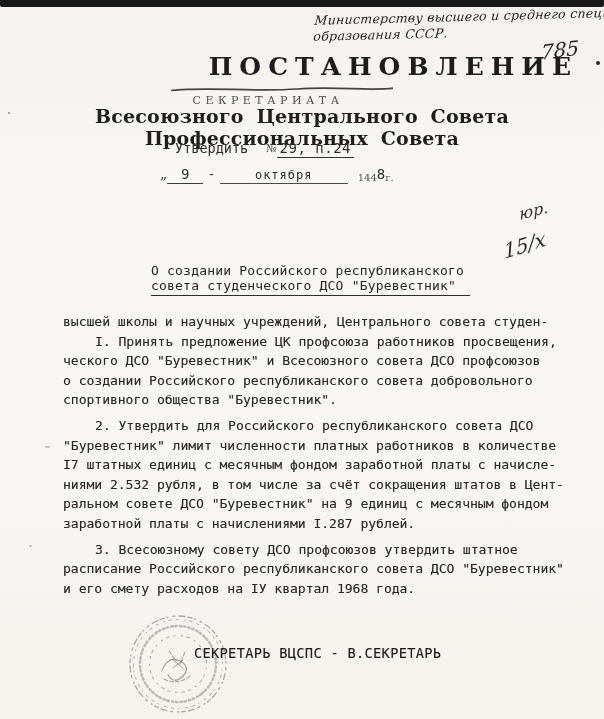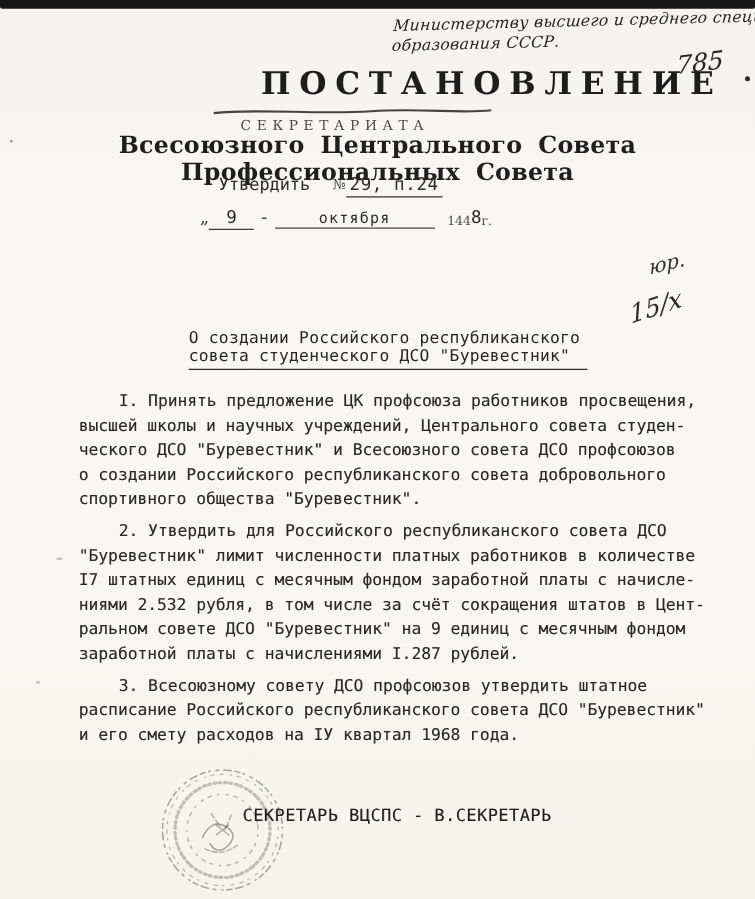--- a/index.html
+++ b/index.html
@@ -174,22 +174,22 @@
   <div class="hw margin-note-top">юр.</div>
   <div class="hw margin-note-date">15/х</div>
 
   <div class="subject">
     <div>О создании Российского республиканского</div>
     <div><span class="u2">совета студенческого ДСО "Буревестник"</span></div>
   </div>
 
   <div class="doc-body">
       <div class="para">
+        <div class="tline">высшей школы и научных учреждений, Центрального совета студен-</div>
         <div class="tline first">I. Принять предложение ЦК профсоюза работников просвещения,</div>
-        <div class="tline">высшей школы и научных учреждений, Центрального совета студен-</div>
         <div class="tline">ческого ДСО "Буревестник" и Всесоюзного совета ДСО профсоюзов</div>
         <div class="tline">о создании Российского республиканского совета добровольного</div>
         <div class="tline">спортивного общества "Буревестник".</div>
       </div>
       <div class="para">
         <div class="tline first">2. Утвердить для Российского республиканского совета ДСО</div>
         <div class="tline">"Буревестник" лимит численности платных работников в количестве</div>
         <div class="tline">I7 штатных единиц с месячным фондом заработной платы с начисле-</div>
         <div class="tline">ниями 2.532 рубля, в том числе за счёт сокращения штатов в Цент-</div>
         <div class="tline">ральном совете ДСО "Буревестник" на 9 единиц с месячным фондом</div>

